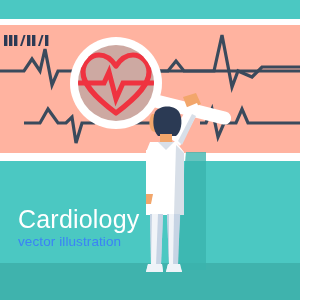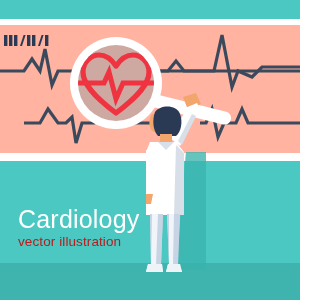--- a/index.html
+++ b/index.html
@@ -114,21 +114,21 @@
     font-weight: 400;
     line-height: 1.05;
     letter-spacing: 0.2px;
     color: #ffffff;
   }
   .caption-sub {
     font-size: 13.5px;
     font-weight: 400;
     margin-top: 2px;
     letter-spacing: 0.1px;
-    color: #b91c1c;
+    color: #3b82f6;
   }
 </style>
 </head>
 <body>
 
 <div id="scene">
 
   <div class="band-teal-top"></div>
   <div class="band-white-upper"></div>
 

